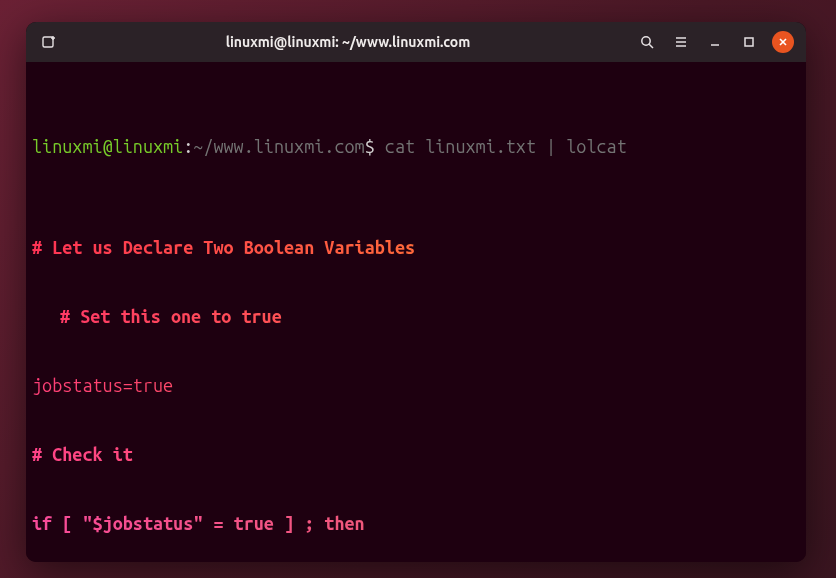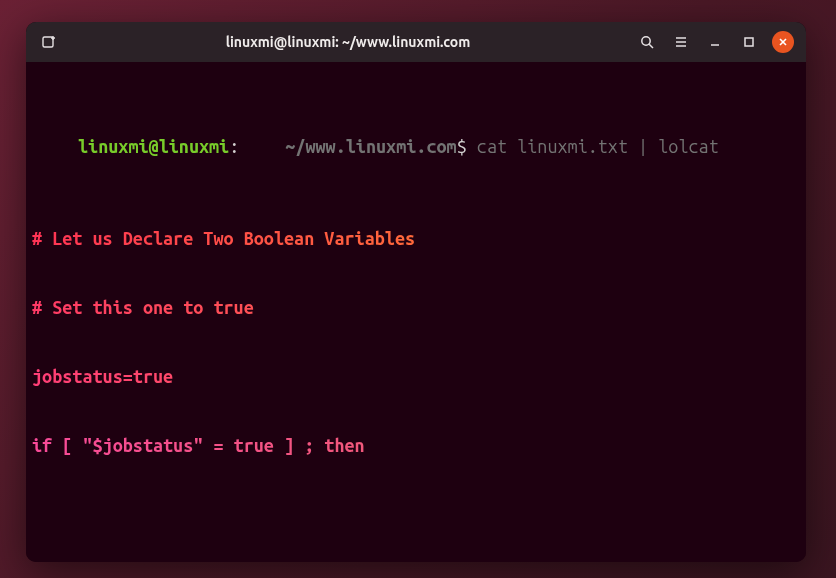--- a/index.html
+++ b/index.html
@@ -58,21 +58,21 @@
     padding: 4px 6px 6px 6px;
     font-family: "Ubuntu Mono","DejaVu Sans Mono",Consolas,monospace;
     font-size: 18px;
     line-height: 23px;
     color: #ddd;
     white-space: pre;
     overflow: hidden;
   }
   .ln { display:block; white-space: pre; }
   .seg { white-space: pre; }
-  .bold { font-weight: 700; margin-left: 46px; }
+  .bold { font-weight: 400; }
   svg { display:block; }
 </style>
 </head>
 <body>
 
 <div class="window">
   <div class="titlebar">
     <div class="tb-left">
       <div class="tb-btn">
         <svg width="16" height="16" viewBox="0 0 16 16">
@@ -115,23 +115,24 @@
             </svg>
         </div>
       </div>
     </div>
   </div>
 
   <div class="terminal">
     
     <span class="ln"><span class="seg bold" style="color:#78cc2a">linuxmi@linuxmi</span><span class="seg" style="color:#d3d0d0">:</span><span class="seg bold" style="color:#737373">~/www.linuxmi.com</span><span class="seg" style="color:#d3d0d0">$</span><span class="seg" style="color:#737373"> cat linuxmi.txt | lolcat</span></span>
     
-    <span class="ln seg lol" style="background: linear-gradient(90deg, rgb(255, 51, 85), rgb(255, 158, 32)) text; color: transparent; font-weight: 600;"># Let us Declare Two Boolean Variables</span>
-    <span class="ln seg lol" style="background: linear-gradient(90deg, rgb(255, 58, 102), rgb(255, 138, 42)) text; color: transparent; font-weight: 600;"># Set this one to true</span>
-    <span class="ln seg lol" style="background: linear-gradient(90deg, rgb(255, 62, 119), rgb(255, 122, 51)) text; color: transparent; font-weight: 700;">jobstatus=true</span>
+    <span class="ln seg lol" style="background: linear-gradient(90deg, rgb(255, 51, 85), rgb(255, 158, 32)) text; color: transparent; font-weight: 600; margin-top: 9px;"># Let us Declare Two Boolean Variables</span>
+    <span class="ln seg lol" style="background: linear-gradient(90deg, rgb(255, 58, 102), rgb(255, 138, 42)) text; color: transparent; font-weight: 600; margin-left: 28px;"># Set this one to true</span>
+    <span class="ln seg lol" style="background: linear-gradient(90deg, rgb(255, 62, 119), rgb(255, 122, 51)) text; color: transparent; font-weight: 400;">jobstatus=true</span>
+    <span class="ln seg lol" style="background: linear-gradient(90deg, rgb(255, 68, 136), rgb(255, 108, 61)) text; color: transparent; font-weight: 600;"># Check it</span>
     <span class="ln seg lol" style="background: linear-gradient(90deg, rgb(248, 74, 153), rgb(232, 106, 85)) text; color: transparent; font-weight: 600;">if [ "$jobstatus" = true ] ; then</span>
     
     
     
     
     
     
     
     
     

